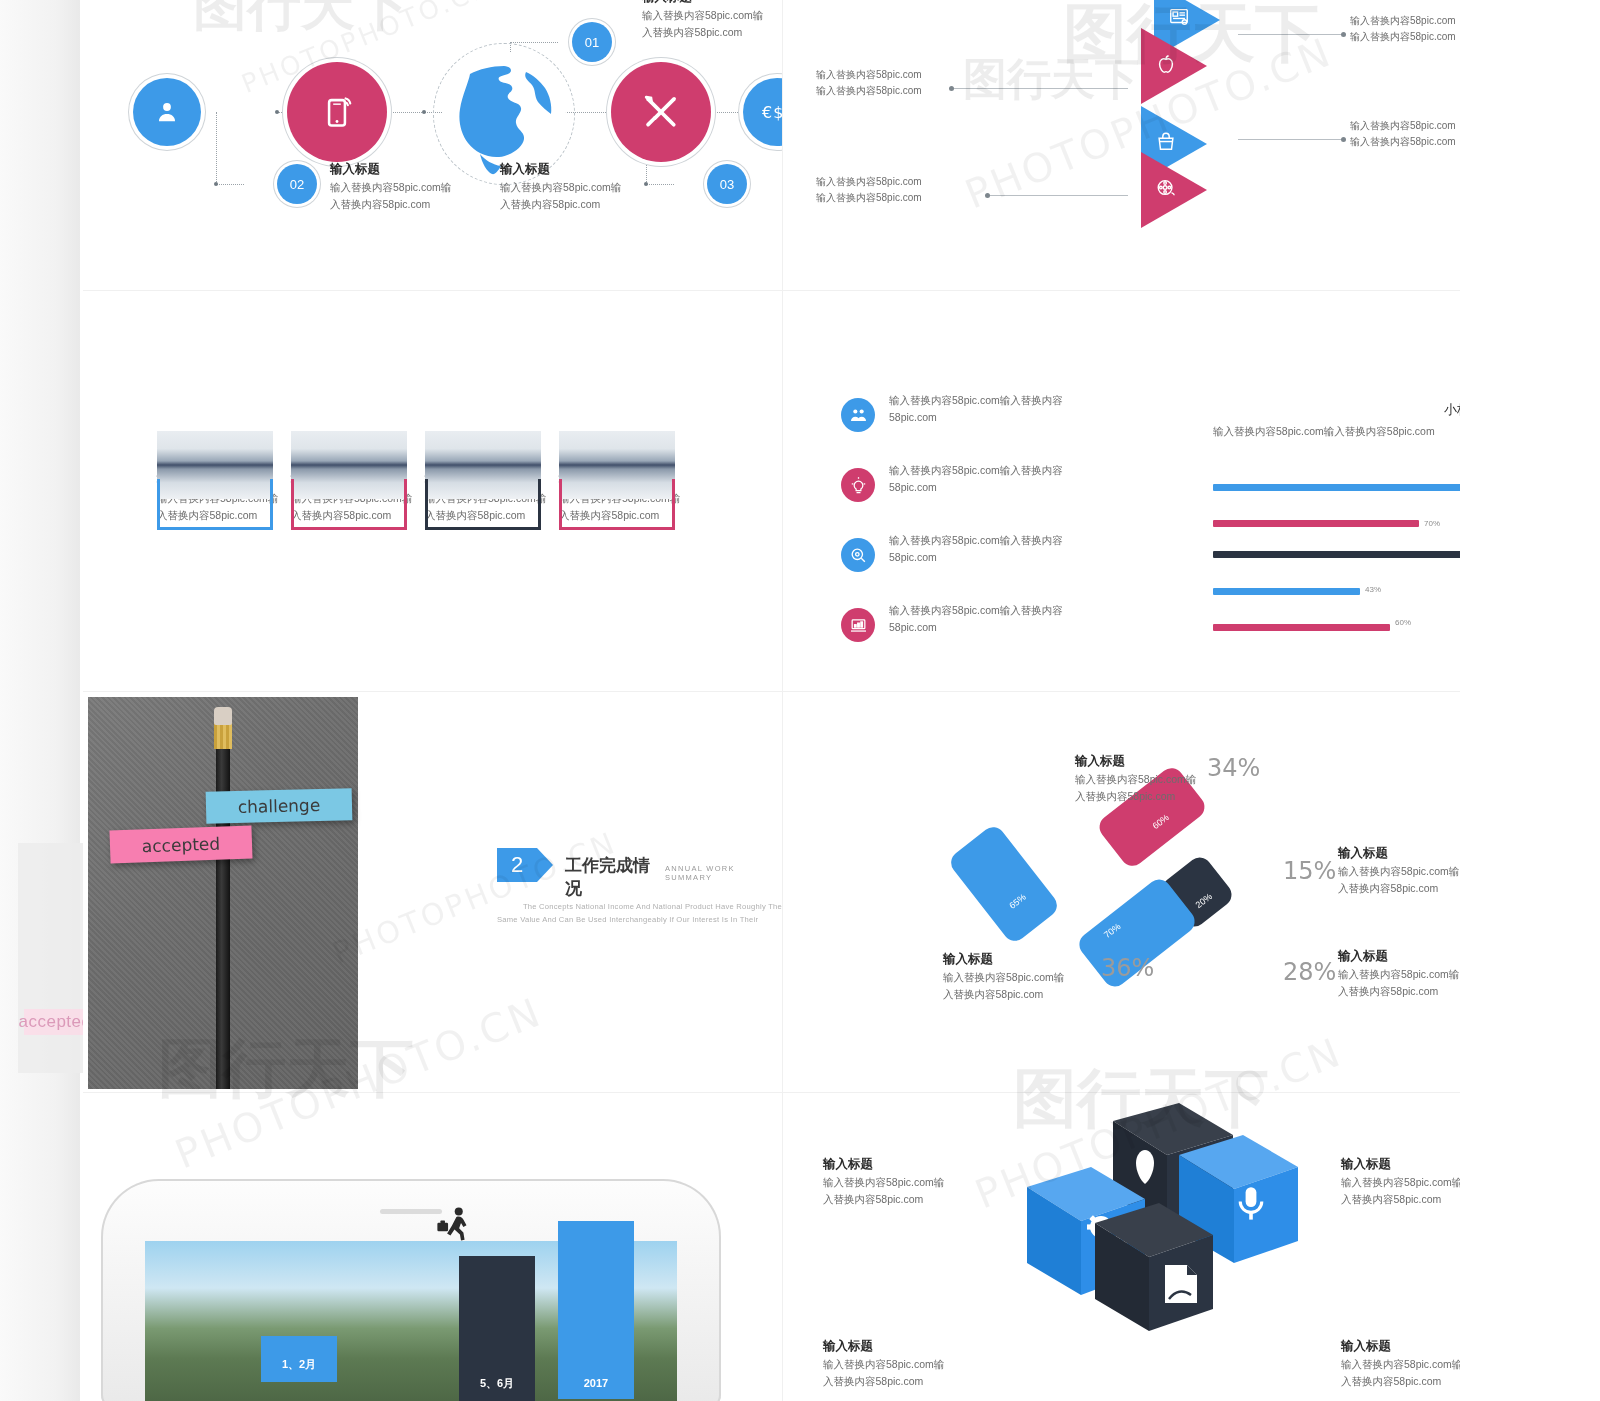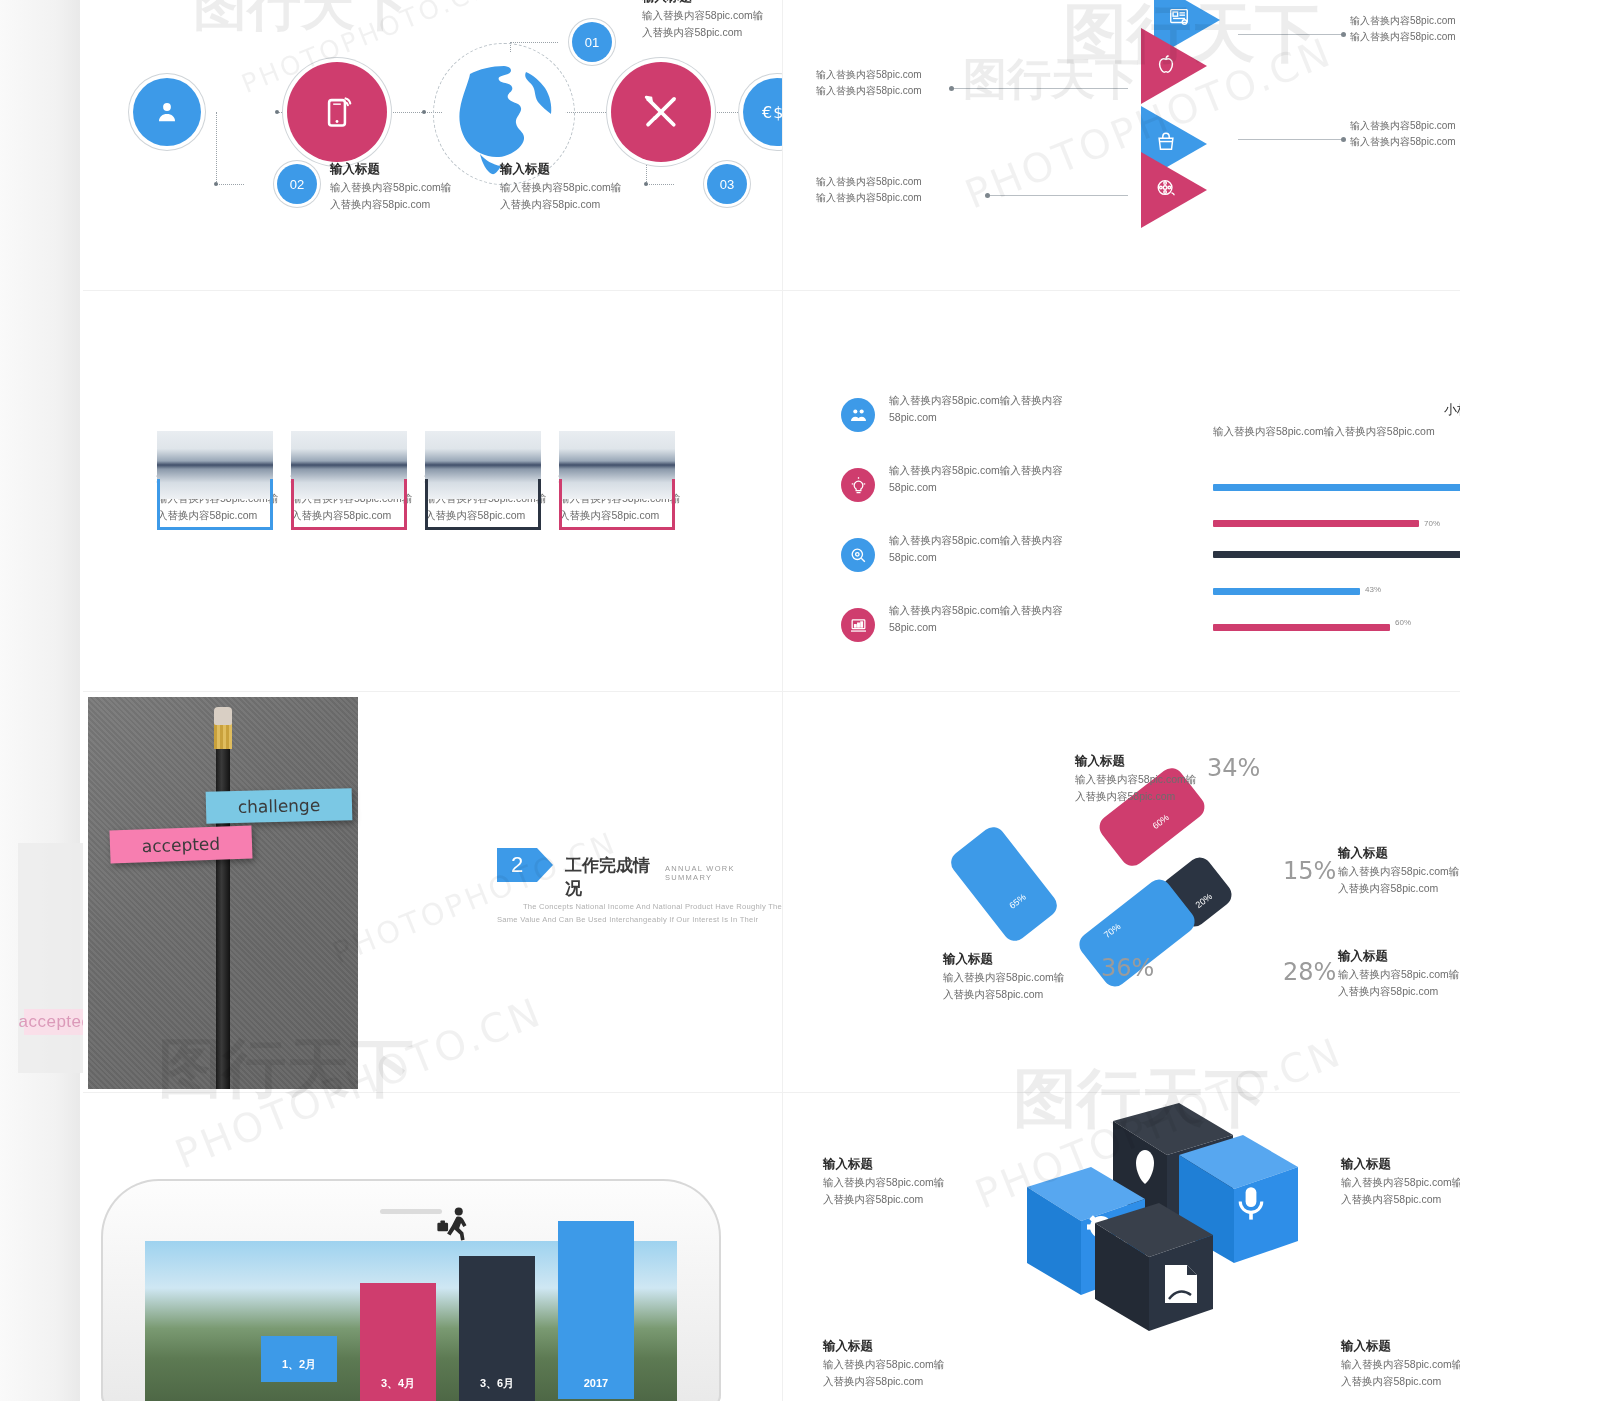--- a/index.html
+++ b/index.html
@@ -459,25 +459,22 @@
         <circle cx="20" cy="5.5" r="3.4"></circle>
         <path d="M18 10c3-1 5 .5 6 2.5l2.5 4.5-2.6 1.5-2-3.4-1.6 4.4 3.6 3.6 1 6.2-3 .5-.9-5-4.6-4.2-3.4 5-2.8-1.6 4-6.6z"></path>
         <rect x="2" y="15" width="9" height="7" rx="1"></rect>
           <rect x="4.6" y="13" width="3.8" height="2.4" rx=".6"></rect>
       </svg>
     </span>
 
     <div class="vbar" style="left:178px;top:243px;width:76px;height:46px;background:#3d9ae8;">
       <span>1、2月</span>
     </div>
-    <div class="vbar" style="left:277px;top:190px;width:76px;height:118px;background:#cf3d6e;">
-      <span>3、4月</span>
-    </div>
     <div class="vbar" style="left:376px;top:163px;width:76px;height:145px;background:#2b3442;">
-      <span>3、6月</span>
+      <span>5、6月</span>
     </div>
     <div class="vbar" style="left:475px;top:128px;width:76px;height:178px;background:#3d9ae8;">
       <span>2017</span>
     </div>
   </div>
 
   <div class="slide" style="left:700px;top:1093px;width:677px;height:308px;">
     <svg width="330" height="300" style="position:absolute;left:200px;top:10px;">
 
       <g>

